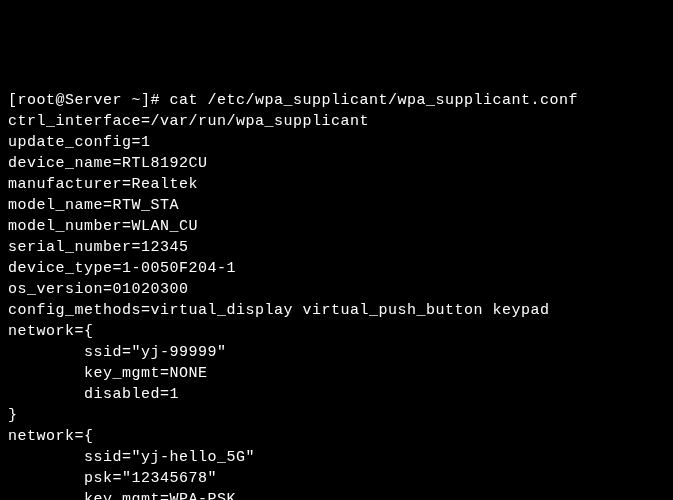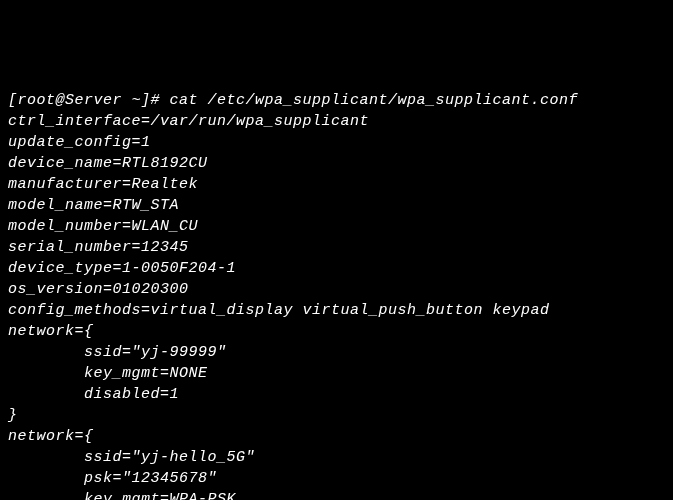--- a/index.html
+++ b/index.html
@@ -18,21 +18,20 @@
       height: 500px;
       overflow: hidden;
       white-space: pre;
       letter-spacing: 0.5px;
     }
     .terminal {
       display: block;
     }
     .line {
       display: block;
-      font-style: italic;
     }
   </style>
 </head>
 <body>
 
 
 
 <div class="terminal"><span class="line"><span>[root@Server ~]# </span><span>cat /etc/wpa_supplicant/wpa_supplicant.conf</span></span><span class="line">ctrl_interface=/var/run/wpa_supplicant</span><span class="line">update_config=1</span><span class="line">device_name=RTL8192CU</span><span class="line">manufacturer=Realtek</span><span class="line">model_name=RTW_STA</span><span class="line">model_number=WLAN_CU</span><span class="line">serial_number=12345</span><span class="line">device_type=1-0050F204-1</span><span class="line">os_version=01020300</span><span class="line">config_methods=virtual_display virtual_push_button keypad</span><span class="line"></span><span class="line">network={</span><span class="line">        ssid="yj-99999"</span><span class="line">        key_mgmt=NONE</span><span class="line">        disabled=1</span><span class="line">}</span><span class="line"></span><span class="line">network={</span><span class="line">        ssid="yj-hello_5G"</span><span class="line">        psk="12345678"</span><span class="line">        key_mgmt=WPA-PSK</span></div>
 
 

